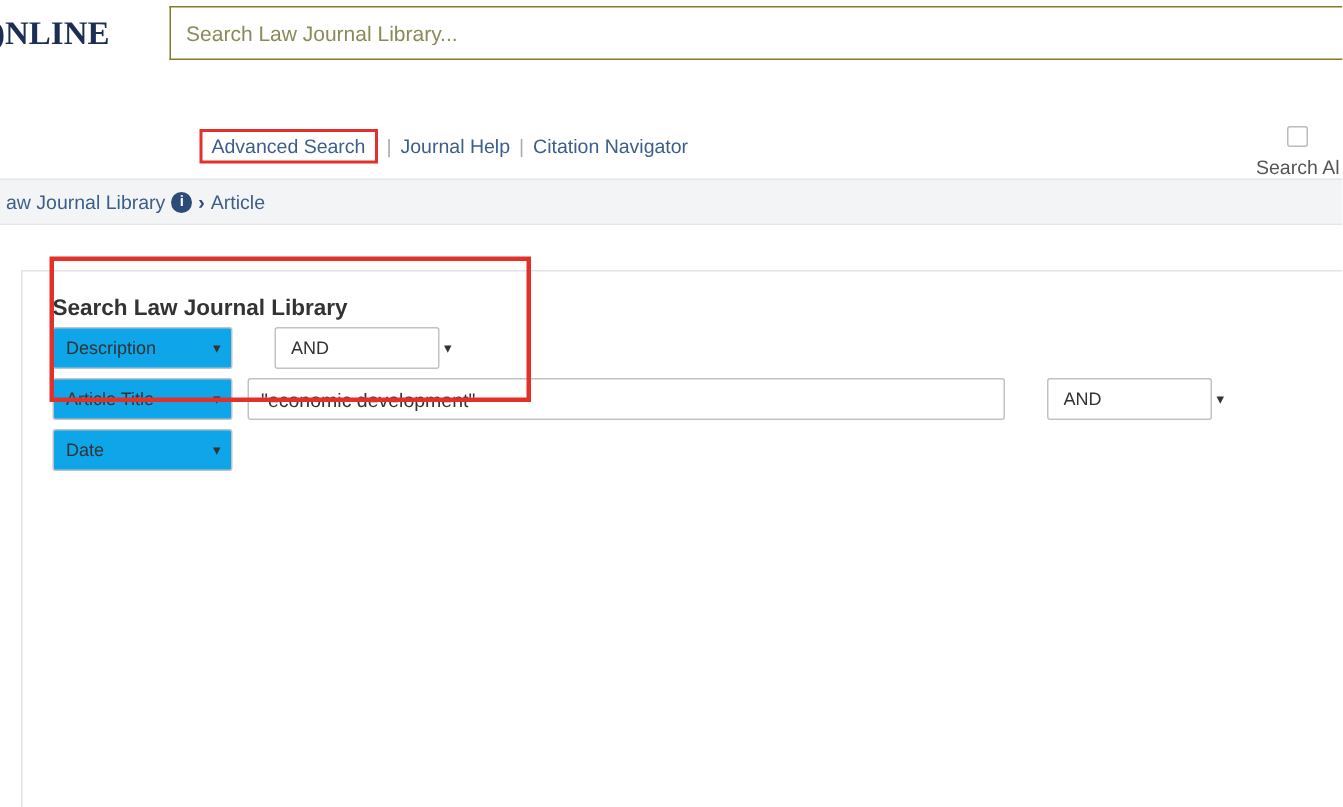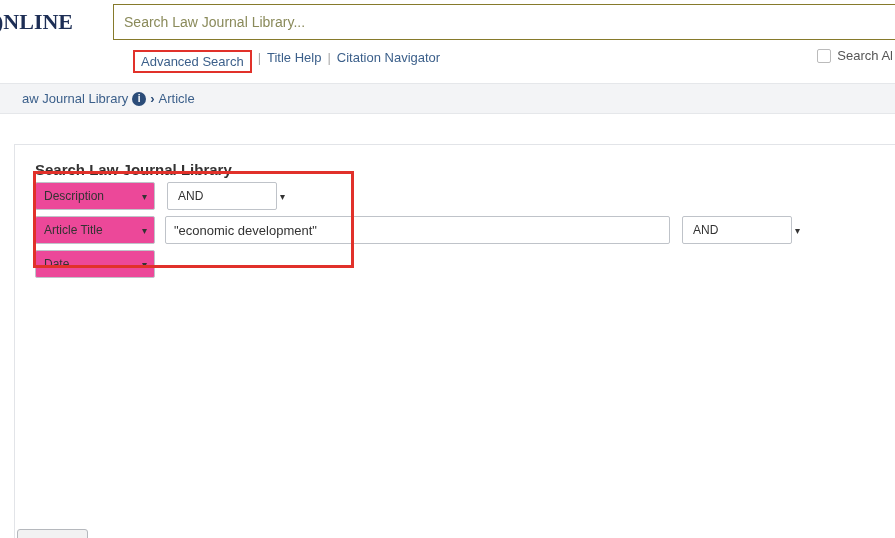--- a/index.html
+++ b/index.html
@@ -43,53 +43,55 @@
     .searchbox input {
       border: none;
       outline: none;
       width: 100%;
       font-size: 14px;
       color: #0369a1;
     }
     .searchbox input::placeholder { color: #8a8a5a; }
     .subbar {
       display: flex;
-      align-items: flex-start;
+      align-items: center;
       padding: 6px 0 10px 133px;
       font-size: 13px;
       position: relative;
+      margin-top: 36px;
     }
     .subbar .link { color: #3b5f8a; cursor: pointer; }
     .subbar .sep { color: #aaa; margin: 0 6px; }
     .subbar .adv-red {
       border: 2px solid #e1312a;
       padding: 2px 6px;
       display: inline-block;
     }
     .search-al {
       position: absolute;
       right: 2px;
       top: 4px;
       display: flex;
       align-items: center;
       gap: 6px;
       color: #555;
       font-size: 13px;
+      flex-direction: column;
     }
     .search-al .cb {
       width: 14px; height: 14px;
       border: 1px solid #bbb;
       border-radius: 2px;
       background: #fff;
     }
     .breadcrumb {
       background: #f3f4f6;
       border-top: 1px solid #e5e7ea;
       border-bottom: 1px solid #e5e7ea;
-      padding: 7px 22px;
+      padding: 7px 4px;
       color: #3b5f8a;
       font-size: 13px;
       display: flex;
       align-items: center;
       gap: 4px;
     }
     .breadcrumb .info-icon {
       display: inline-flex;
       width: 14px; height: 14px;
       border-radius: 50%;
@@ -120,21 +122,21 @@
       display: flex;
       align-items: center;
       gap: 10px;
       margin-bottom: 6px;
     }
     .field-select {
       width: 120px;
       height: 28px;
       border: 1px solid #bfc3c9;
       border-radius: 2px;
-      background: #ec4899;
+      background: #0ea5e9;
       font-size: 12px;
       padding: 0 22px 0 8px;
       appearance: none;
       position: relative;
       color: #333;
     }
     .sel-wrap {
       position: relative;
       width: 120px;
     }
@@ -153,21 +155,21 @@
       height: 28px;
       border: 1px solid #bfc3c9;
       border-radius: 2px;
       padding: 0 8px;
       font-size: 13px;
       color: #333;
     }
     .bool-wrap {
       position: relative;
       width: 126px;
-      margin-left: 2px;
+      margin-left: 18px;
     }
     .bool-select {
       width: 110px;
       height: 28px;
       border: 1px solid #bfc3c9;
       border-radius: 2px;
       background: #fff;
       font-size: 12px;
       padding: 0 22px 0 10px;
       appearance: none;
@@ -217,21 +219,21 @@
   <div class="searchbox">
     <input type="text" placeholder="Search Law Journal Library..." style="">
   </div>
 </div>
 
 <div class="subbar">
   <span class="adv-red">
     <span class="link">Advanced Search</span>
   </span>
   <span class="sep">|</span>
-  <span class="link">Title Help</span>
+  <span class="link">Journal Help</span>
   <span class="sep">|</span>
   <span class="link">Citation Navigator</span>
   <div class="search-al">
     <span class="cb"></span>
     <span>Search Al</span>
   </div>
 </div>
 
 <div class="breadcrumb">
   <span class="link">aw Journal Library</span>

